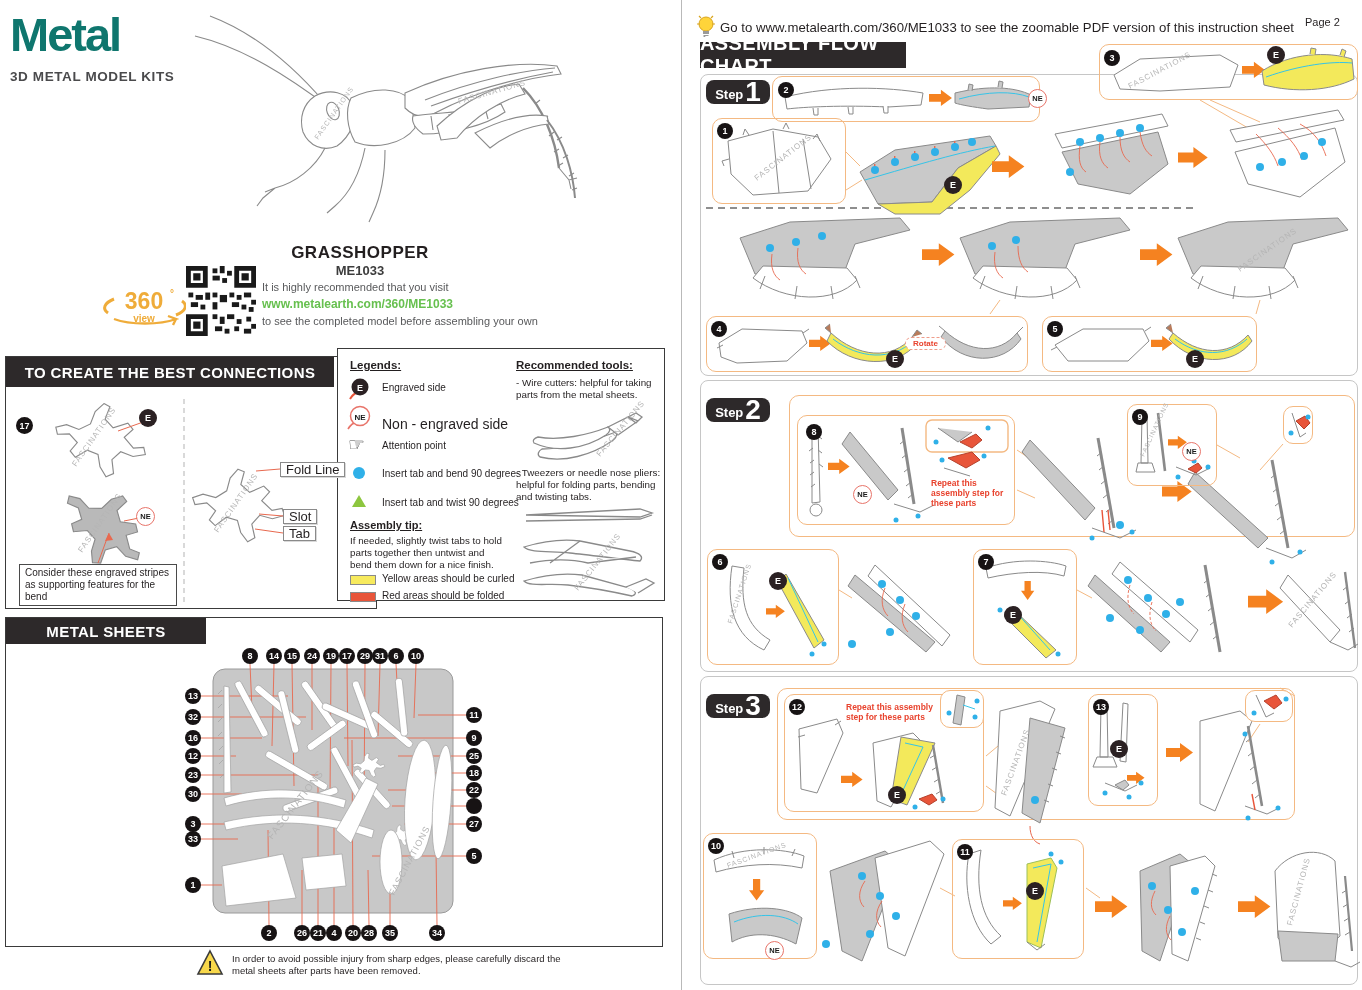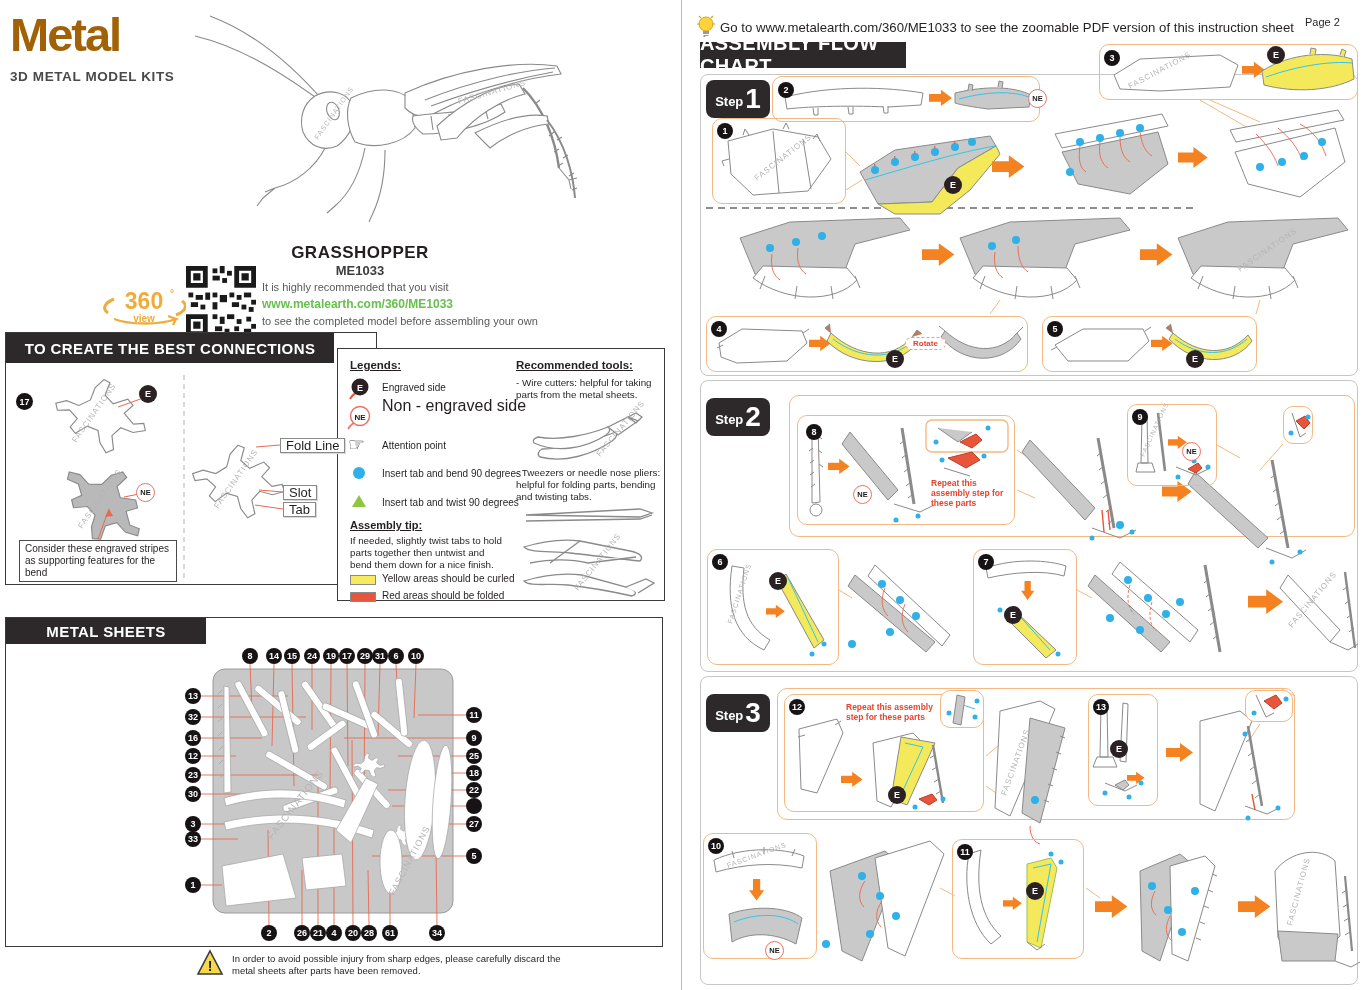--- a/index.html
+++ b/index.html
@@ -6,21 +6,21 @@
 html,body{background:#fff}
 .page{position:relative;width:1362px;height:990px;background:#fff;font-family:"Liberation Sans",sans-serif;color:#231f20;overflow:hidden}
 .abs{position:absolute}
 .hdrbar{position:absolute;background:#2d292a;color:#fff;font-weight:bold;display:flex;align-items:center;justify-content:center;letter-spacing:.4px}
 .panel{position:absolute;border:1px solid #3a3a3a;background:#fff}
 .obox{position:absolute;border:1.6px solid #f4b982;border-radius:10px}
 .gbox{position:absolute;border:1.5px solid #c6c6c6;border-radius:8px}
 .numc{position:absolute;width:16px;height:16px;background:#171314;color:#fff;border-radius:50%;display:flex;align-items:center;justify-content:center;font-weight:bold;font-size:9px;z-index:6}
 .badge-e{position:absolute;width:18px;height:18px;background:#2b2123;color:#fff;border-radius:50%;display:flex;align-items:center;justify-content:center;font-weight:bold;font-size:9px;z-index:6}
 .badge-ne{position:absolute;width:19px;height:19px;background:#fff;border:1.5px solid #e8746a;color:#1a1a1a;border-radius:50%;display:flex;align-items:center;justify-content:center;font-weight:bold;font-size:7.5px;z-index:6}
-.stepbadge{position:absolute;width:64px;height:38px;background:#2d292a;color:#fff;border-radius:8px;display:flex;align-items:center;justify-content:center;z-index:5}
+.stepbadge{position:absolute;width:64px;height:24px;background:#2d292a;color:#fff;border-radius:8px;display:flex;align-items:center;justify-content:center;z-index:5}
 .stepbadge .sw{font-size:13px;font-weight:bold;margin-right:2px;margin-top:4px}
 .stepbadge .sn{font-size:28px;font-weight:bold;line-height:30px}
 .rednote{position:absolute;color:#e8432e;font-weight:bold;font-size:8.5px;line-height:1.2;z-index:6}
 .rotlbl{position:absolute;color:#e8432e;font-size:8px;font-weight:bold;border:1.2px dashed #ef9c8a;border-radius:12px;padding:1px 7px;background:#fff;z-index:6}
 .lblbox{position:absolute;border:1px solid #8a8a8a;background:#fff;font-size:13px;padding:0 5px;line-height:13px;box-shadow:1px 1px 0 #d9d9d9;z-index:6;white-space:nowrap}
 .notebox{position:absolute;border:1px solid #4a4a4a;background:#fff;font-size:10px;line-height:1.2;padding:2px 5px;z-index:6}
 .ltxt{color:#58595b}
 svg{position:absolute;overflow:visible}
 .wm{fill:#b5b5b5;font-size:8px;letter-spacing:1px;font-family:"Liberation Sans",sans-serif}
 </style>
@@ -34,21 +34,21 @@
 <g id="arr">
           <polygon points="0,6 14,6 14,1 27,10.5 14,20 14,15 0,15" fill="#f58220"></polygon>
         </g>
 <path id="sprue" d="M-4,-46 L4,-44 L2,-28 L14,-20 L30,-30 L38,-24 L30,-12 L44,-2 L56,-6 L60,2 L46,8 L30,6 L22,18 L28,34 L20,40 L10,30 L4,16 L-10,14 L-22,26 L-30,20 L-24,8 L-36,0 L-50,4 L-54,-4 L-42,-10 L-26,-8 L-14,-18 L-12,-34 Z"></path>
 <circle id="bdot" r="4" fill="#2fb0e8"></circle>
 <circle id="bdot2" r="2.5" fill="#2fb0e8"></circle>
 </defs>
 </svg>
 
 <div class="abs" style="left:10px;top:12px;width:175px">
-  <div style="font-size:47px;font-weight:800;color:#a16207;letter-spacing:-2px;line-height:45px">
+  <div style="font-size:47px;font-weight:800;color:#0f766e;letter-spacing:-2px;line-height:45px">
     <div>Metal</div>
   </div>
   <div style="font-size:13.5px;font-weight:bold;color:#4a4a4c;letter-spacing:.6px;margin-top:12px">3D METAL MODEL KITS</div>
 </div>
 
 <svg class="abs" style="left:175px;top:8px" width="400" height="228" viewBox="0 0 400 228">
   <g stroke="#8a8a8a" stroke-width="1.1" fill="none">
     <path d="M150,95 C120,60 80,25 35,8"></path>
     <path d="M155,100 C115,70 70,40 20,28"></path>
     <path d="M140,88 C155,80 172,84 178,98 C182,112 176,128 162,138 C148,144 134,138 128,124 C124,110 128,96 140,88 Z" fill="#fff"></path>
@@ -124,21 +124,21 @@
         <rect x="16" y="26" width="2" height="2"></rect>
         <rect x="20" y="25" width="2" height="2"></rect>
         <rect x="24" y="26" width="3" height="2"></rect>
   </g>
 </svg>
 
 <div class="abs ltxt" style="left:262px;top:281px;font-size:11px">It is highly recommended that you visit</div>
 <div class="abs" style="left:262px;top:297px;font-size:12px;font-weight:bold;color:#67c04f">www.metalearth.com/360/ME1033</div>
 <div class="abs ltxt" style="left:262px;top:315px;font-size:11px">to see the completed model before assembling your own</div>
 
-<div class="panel" style="left:5px;top:332px;width:372px;height:253px">
+<div class="panel" style="left:5px;top:356px;width:372px;height:253px">
   <div class="hdrbar" style="left:0;top:0;width:328px;height:30px;font-size:15px">TO CREATE THE BEST CONNECTIONS</div>
   <svg style="left:0;top:0" width="330" height="253" viewBox="0 0 330 253">
     <line x1="178" y1="42" x2="178" y2="246" stroke="#c9c9c9" stroke-width="1.4" stroke-dasharray="5,4"></line>
     <use href="#sprue" transform="translate(92,84) rotate(14) scale(0.82)" fill="#fff" stroke="#8a8a8a" stroke-width="1.4"></use>
     <use href="#sprue" transform="translate(95,170) rotate(40) scale(0.82)" fill="#b9b9b9" stroke="#8a8a8a" stroke-width="1.4"></use>
     <use href="#sprue" transform="translate(230,150) rotate(8) scale(0.82)" fill="#fff" stroke="#8a8a8a" stroke-width="1.4"></use>
     <g stroke="#e8694f" stroke-width="1">
       <line x1="140" y1="64" x2="112" y2="74"></line>
           <line x1="138" y1="160" x2="118" y2="164"></line>
       <line x1="92" y1="206" x2="103" y2="176"></line>
@@ -166,21 +166,21 @@
     <path d="M2,22 Q6,15 11,16" stroke="#e8553a" stroke-width="2" fill="none"></path>
     <circle cx="12" cy="10" r="8.5" fill="#2b2123"></circle>
     <text x="12" y="13.5" text-anchor="middle" font-size="9" font-weight="bold" fill="#fff">E</text>
   </svg>
   <div class="abs" style="left:44px;top:33px;font-size:10px">Engraved side</div>
   <svg style="left:8px;top:56px" width="28" height="26" viewBox="0 0 28 26">
     <path d="M2,24 Q7,16 12,18" stroke="#e8746a" stroke-width="1.6" fill="none"></path>
     <circle cx="14" cy="11" r="9.5" fill="#fff" stroke="#e8746a" stroke-width="1.5"></circle>
     <text x="14" y="14.5" text-anchor="middle" font-size="8" font-weight="bold" fill="#1a1a1a">NE</text>
   </svg>
-  <div class="abs" style="left:44px;top:48px;font-size:16px">Non - engraved side</div>
+  <div class="abs" style="left:44px;top:67px;font-size:14px">Non - engraved side</div>
   <div class="abs" style="left:10px;top:84px;font-size:19px;color:#4a4a4a">☞</div>
   <div class="abs" style="left:44px;top:91px;font-size:10px">Attention point</div>
   <div class="abs" style="left:15px;top:118px;width:12px;height:12px;border-radius:50%;background:#2fb0e8"></div>
   <div class="abs" style="left:44px;top:119px;font-size:10px">Insert tab and bend 90 degrees</div>
   <div class="abs" style="left:14px;top:146px;width:0;height:0;border-left:7px solid transparent;border-right:7px solid transparent;border-bottom:12px solid #8dc63f"></div>
   <div class="abs" style="left:44px;top:148px;font-size:10px">Insert tab and twist 90 degrees</div>
   <div class="abs" style="left:12px;top:170px;font-size:11px;font-weight:bold;text-decoration:underline">Assembly tip:</div>
   <div class="abs" style="left:12px;top:186px;width:152px;font-size:9.8px;line-height:1.22">If needed, slightly twist tabs to hold parts together then untwist and bend them down for a nice finish.</div>
   <div class="abs" style="left:12px;top:226px;width:26px;height:10px;background:#f7ea5d;border:1px solid #8a8a8a"></div>
   <div class="abs" style="left:44px;top:224px;font-size:10px">Yellow areas should be curled</div>
@@ -307,21 +307,21 @@
   <span class="numc" style="left:460px;top:164px">22</span>
   <span class="numc" style="left:460px;top:180px"></span>
   <span class="numc" style="left:460px;top:198px">27</span>
   <span class="numc" style="left:460px;top:230px">5</span>
   <span class="numc" style="left:255px;top:307px">2</span>
   <span class="numc" style="left:288px;top:307px">26</span>
   <span class="numc" style="left:304px;top:307px">21</span>
   <span class="numc" style="left:320px;top:307px">4</span>
   <span class="numc" style="left:339px;top:307px">20</span>
   <span class="numc" style="left:355px;top:307px">28</span>
-  <span class="numc" style="left:376px;top:307px">61</span>
+  <span class="numc" style="left:376px;top:307px">35</span>
   <span class="numc" style="left:423px;top:307px">34</span>
 </div>
 
 <svg class="abs" style="left:196px;top:949px" width="28" height="28" viewBox="0 0 28 28">
   <polygon points="14,2 26,25 2,25" fill="#f8d84b" stroke="#3a3a3a" stroke-width="1.6"></polygon>
   <text x="14" y="22" text-anchor="middle" font-size="14" font-weight="bold" fill="#1a1a1a">!</text>
 </svg>
 <div class="abs" style="left:232px;top:953px;width:330px;font-size:9.5px;line-height:1.25">In order to avoid possible injury from sharp edges, please carefully discard the metal sheets after parts have been removed.</div>
 
 <div class="abs" style="left:681px;top:0;width:1px;height:990px;background:#b9b9b9"></div>

